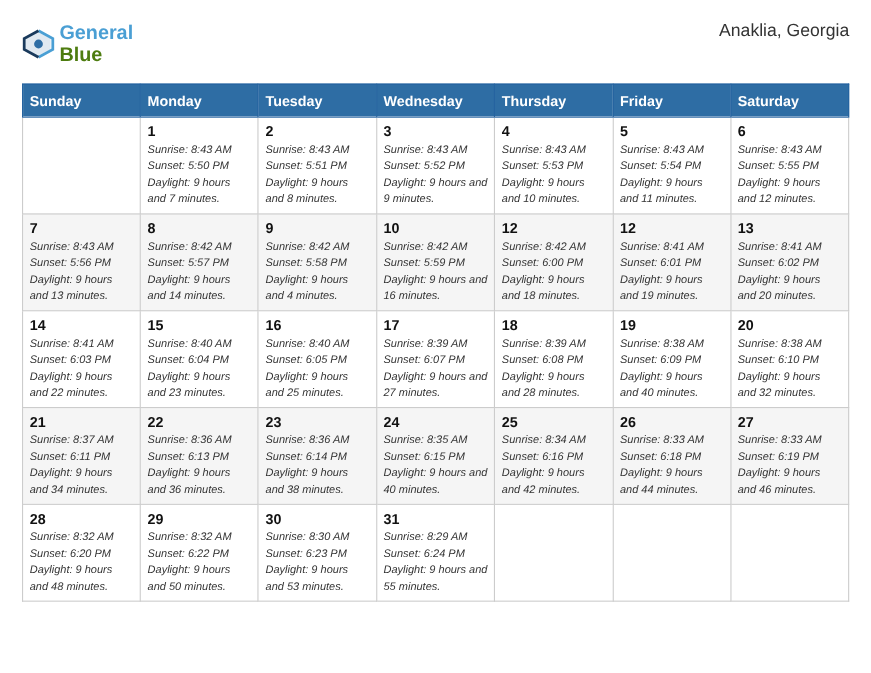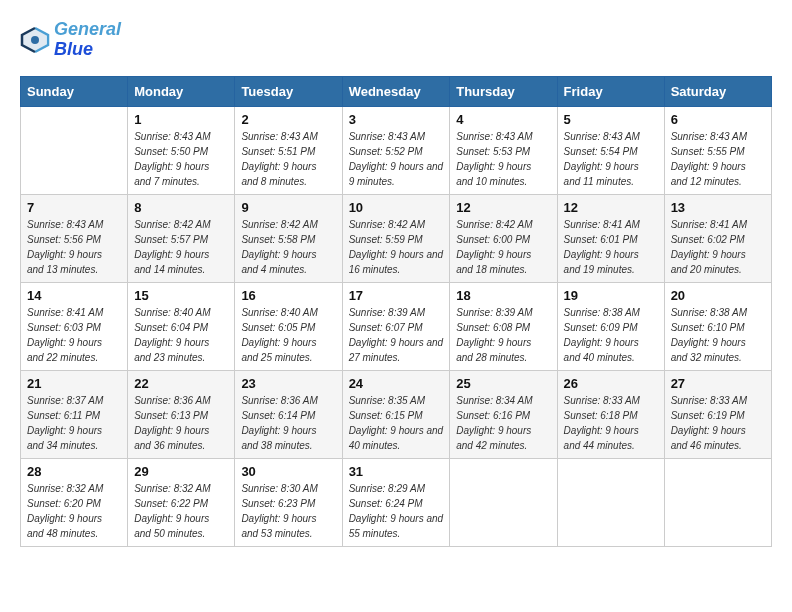--- a/index.html
+++ b/index.html
@@ -8,21 +8,20 @@
       background: #fff;
       width: 792px;
       min-height: 612px;
       padding: 20px;
     }
     .header {
       display: flex;
       justify-content: space-between;
       align-items: flex-start;
       margin-bottom: 16px;
-      font-style: italic;
     }
     .logo {
       display: flex;
       align-items: center;
     }
     .logo-text {
       font-size: 18px;
       font-weight: bold;
       color: #1a3a5c;
       line-height: 1.1;
@@ -99,25 +98,26 @@
     <svg class="logo-icon" viewBox="0 0 30 30">
       <rect x="0" y="0" width="30" height="30" fill="white"></rect>
       <polygon points="14,4 26,10 26,20 14,26 2,20 2,10" fill="#2e6da4" opacity="0.15"></polygon>
       <path d="M15 3 L28 10 L28 20 L15 27" fill="none" stroke="#4a9fd4" stroke-width="2.5"></path>
       <path d="M15 3 L2 10 L2 20 L15 27" fill="none" stroke="#1a3a5c" stroke-width="2.5"></path>
       <circle cx="15" cy="15" r="4" fill="#2e6da4"></circle>
     </svg>
     <div>
       <div class="logo-text">
         <span>General</span><br>
-        <span style="color:#1d4ed8">Blue</span>
+        <span style="color:#4d7c0f">Blue</span>
       </div>
     </div>
   </div>
   <div class="title-block">
+    <div class="subtitle">Anaklia, Georgia</div>
   </div>
 </div>
 
 <table class="calendar-table">
   <thead>
     <tr>
       <th>Sunday</th>
       <th>Monday</th>
       <th>Tuesday</th>
       <th>Wednesday</th>

